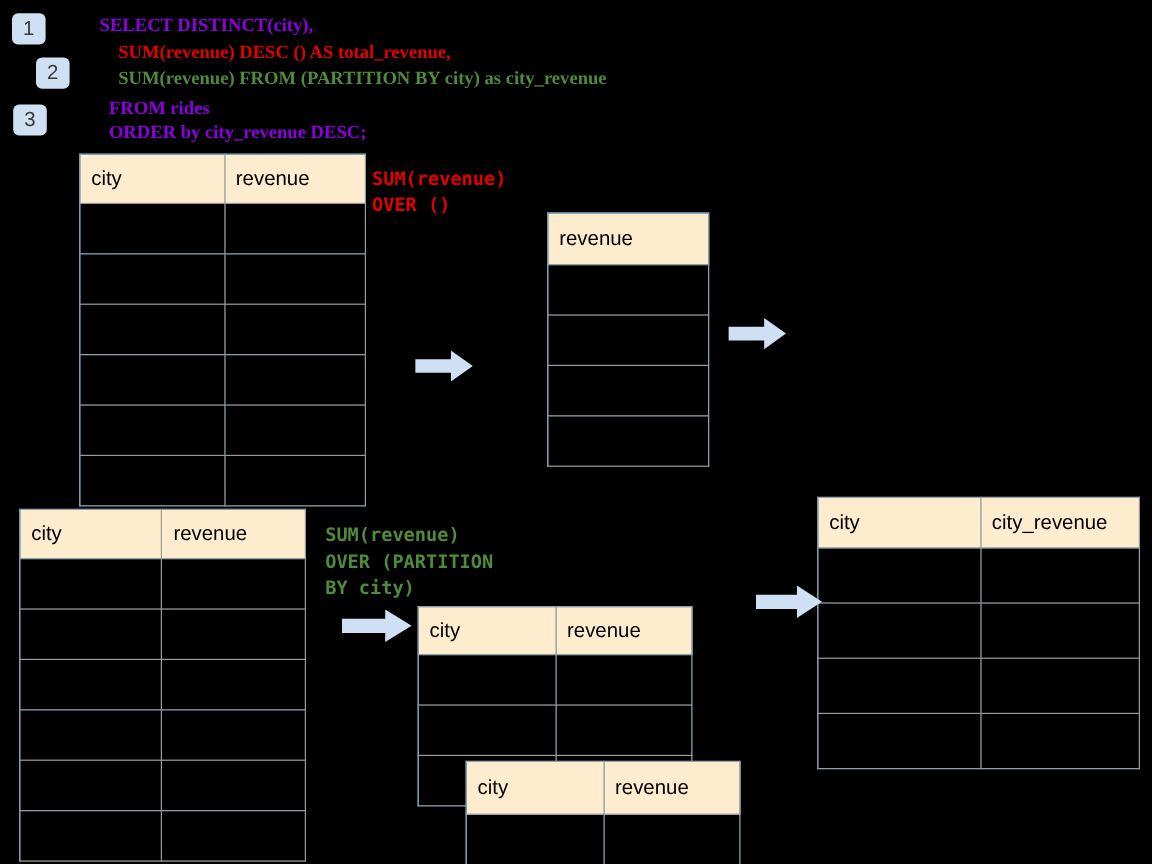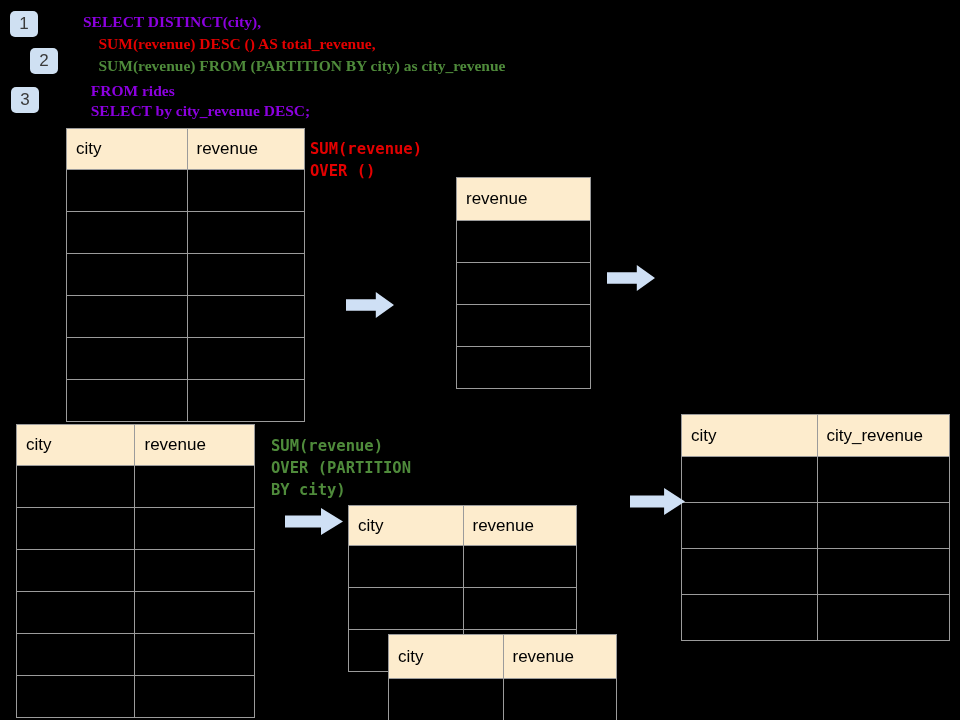--- a/index.html
+++ b/index.html
@@ -92,21 +92,21 @@
 <div id="canvas">
 
   <div class="badge" style="left:10px; top:11px;">1</div>
   <div class="badge" style="left:30px; top:48px;">2</div>
   <div class="badge" style="left:11px; top:87px;">3</div>
 
   <div class="sql sql-purple" style="left:83px; top:11px;">SELECT DISTINCT(city),</div>
   <div class="sql sql-red" style="left:83px; top:33px;">    SUM(revenue) DESC () AS total_revenue,</div>
   <div class="sql sql-green" style="left:83px; top:55px;">    SUM(revenue) FROM (PARTITION BY city) as city_revenue</div>
   <div class="sql sql-purple" style="left:83px; top:68px;margin-top:12px;">  FROM rides</div>
-  <div class="sql sql-purple" style="left:83px; top:100px;">  SELECT by city_revenue DESC;</div>
+  <div class="sql sql-purple" style="left:83px; top:100px;">  ORDER by city_revenue DESC;</div>
 
   <div class="note note-red" style="left:310px; top:138px;">SUM(revenue)
 OVER ()</div>
   <div class="note note-green" style="left:271px; top:435px;">SUM(revenue)
 OVER (PARTITION
 BY city)</div>
 
   <div id="tables-root">
       <table class="tbl" style="left: 66px; top: 128px; width: 239px;">
         <colgroup>

